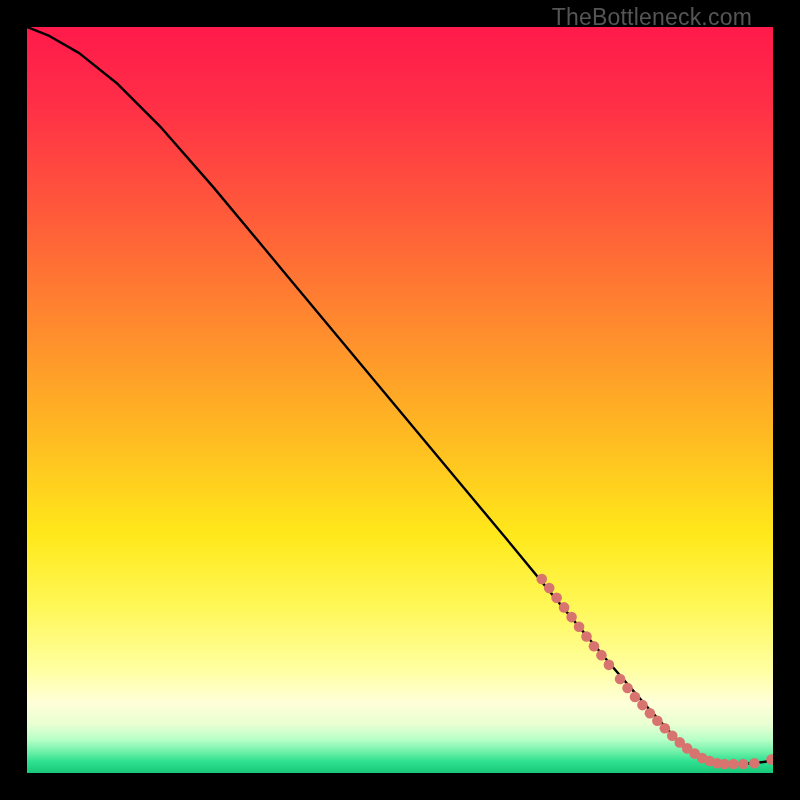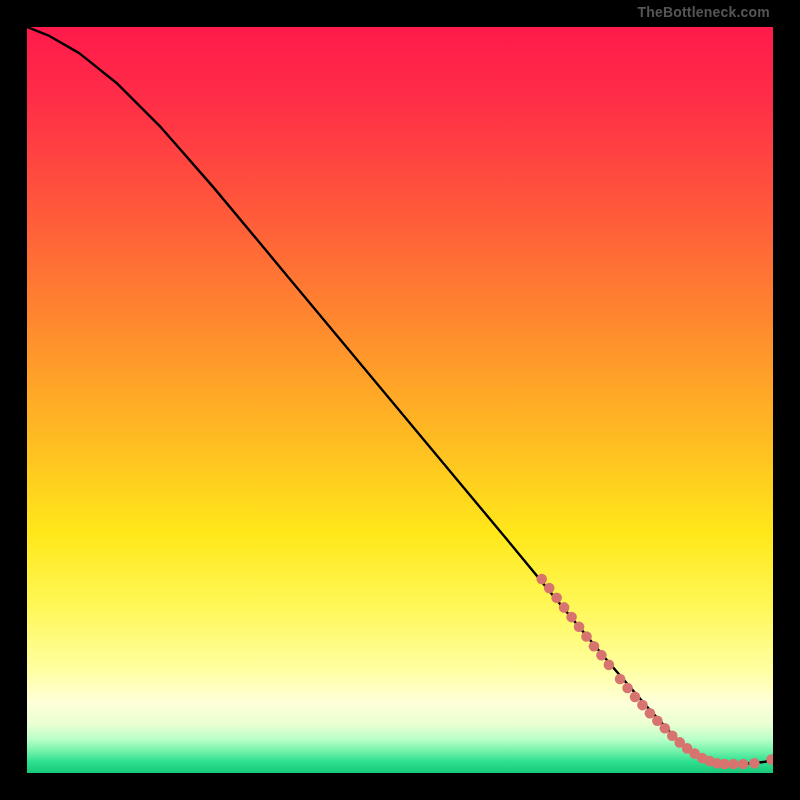--- a/index.html
+++ b/index.html
@@ -23,24 +23,24 @@
     position: absolute;
     left: 0;
     top: 0;
     width: 746px;
     height: 746px;
     overflow: hidden;
   }
   .watermark {
     position: absolute;
     top: 4px;
-    right: 30px;
+    right: 48px;
     color: #555;
-    font-size: 14px;
-    font-weight: 700;
+    font-size: 23px;
+    font-weight: 400;
     letter-spacing: 0.2px;
   }
   svg { display: block; }
 </style>
 </head>
 <body>
 
 <div class="watermark">TheBottleneck.com</div>
 
 <div class="frame">

